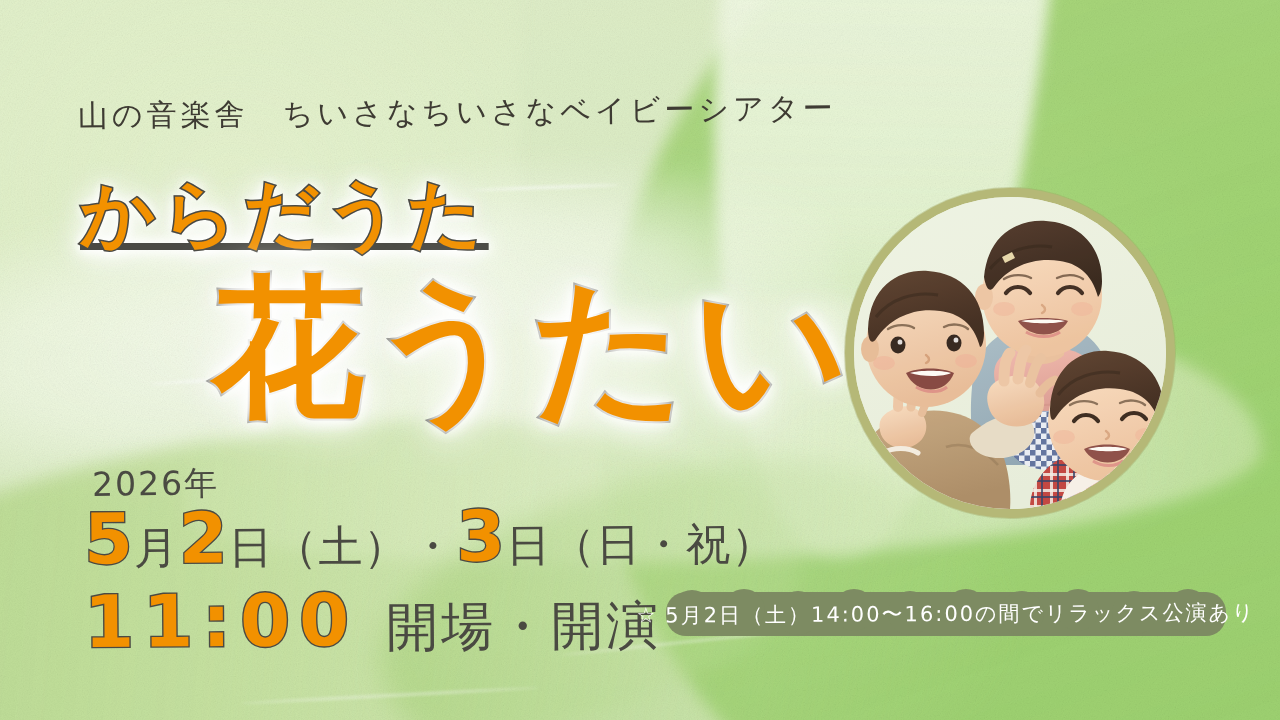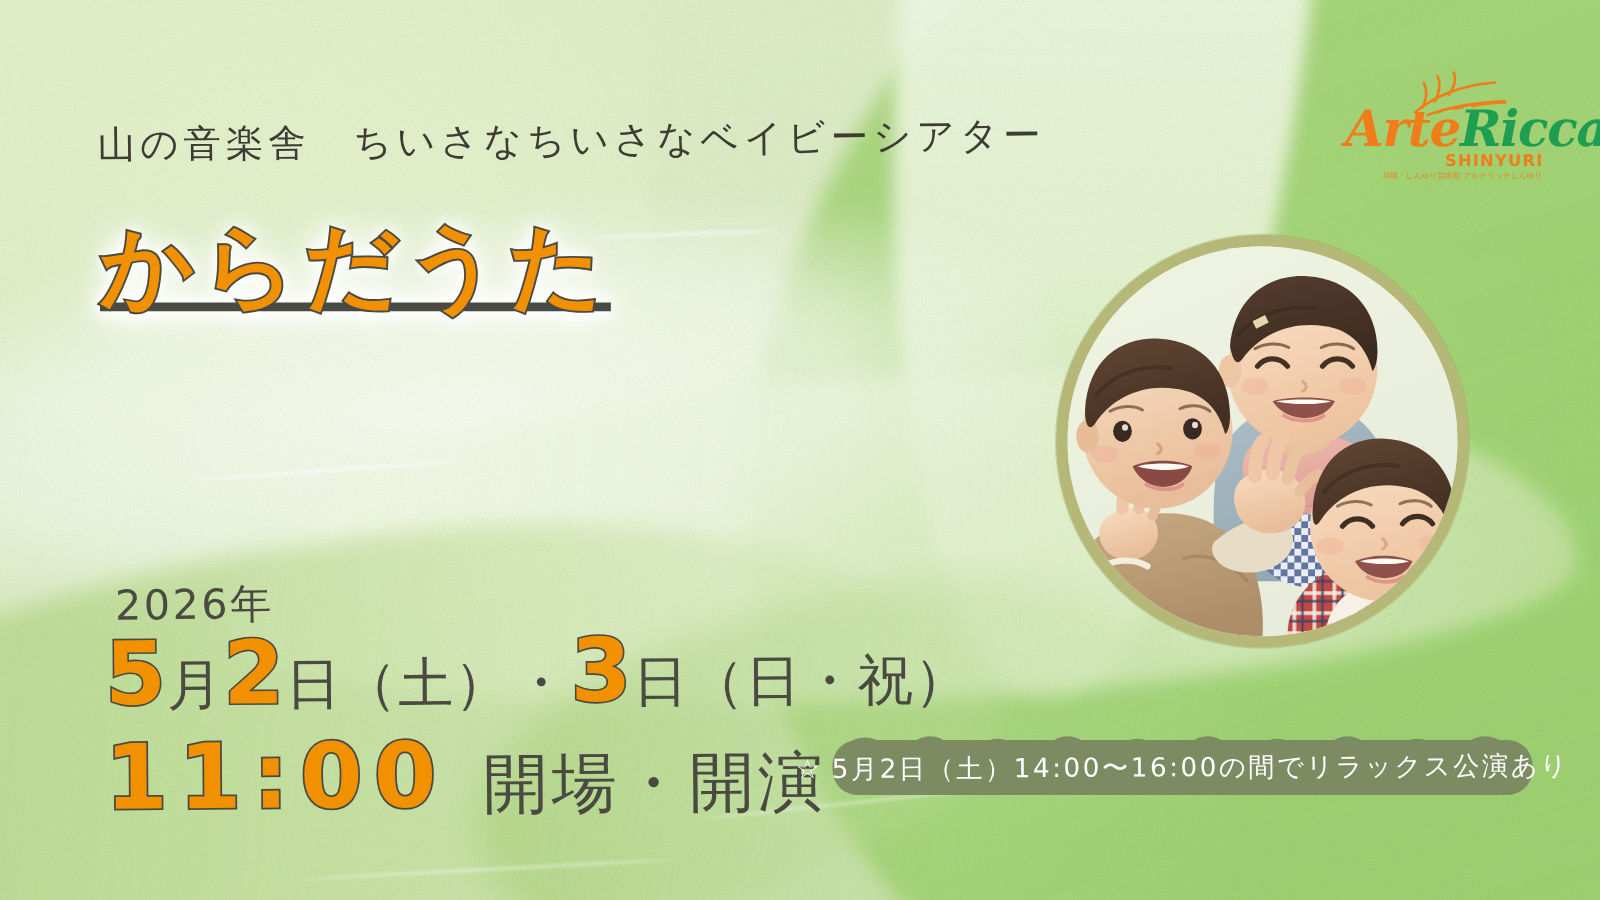--- a/index.html
+++ b/index.html
@@ -404,39 +404,23 @@
       </filter>
     </defs>
     <rect width="1280" height="720" filter="url(#grainFilter)" fill="#cddcb0"></rect>
   </svg>
   <div class="bg-soft"></div>
 
   <div class="content">
 
     <div class="subtitle">山の音楽舎　ちいさなちいさなベイビーシアター</div>
 
-    <div class="logo">
-      <svg class="logo-mark" width="120" height="48" viewBox="0 0 120 48">
-        <g fill="none" stroke="#ef7e1a" stroke-width="2.1" stroke-linecap="round">
-          <path d="M20 34 C34 22, 56 12, 84 10"></path>
-          <path d="M26 30 C30 22, 30 16, 27 10"></path>
-          <path d="M36 25 C40 17, 41 11, 38 5"></path>
-          <path d="M47 20 C52 13, 53 7, 51 2"></path>
-          <path d="M30 36 C46 30, 66 26, 92 25"></path>
-          <path d="M38 34 C44 31, 50 30, 58 30"></path>
-          <path d="M52 31 C60 28, 68 27, 78 27"></path>
-          <path d="M66 29 C74 27, 82 26, 92 26"></path>
-        </g>
-      </svg>
-      <div class="logo-word"><span class="logo-arte">Arte</span><span class="logo-ricca">Ricca</span></div>
-      <div class="logo-sub">SHINYURI</div>
-      <div class="logo-tiny">川崎・しんゆり芸術祭 アルテリッチしんゆり</div>
-    </div>
 
     <div class="title-small">からだうた</div>
+    <div class="title-main">花うたい</div>
 
     <div class="year">2026年</div>
 
     <div class="dateline">
       <span class="num">5</span>
       <span class="kan">月</span>
       <span class="num">2</span>
       <span class="kan">日（土）</span>
       <span class="dot">・</span>
       <span class="num">3</span>

